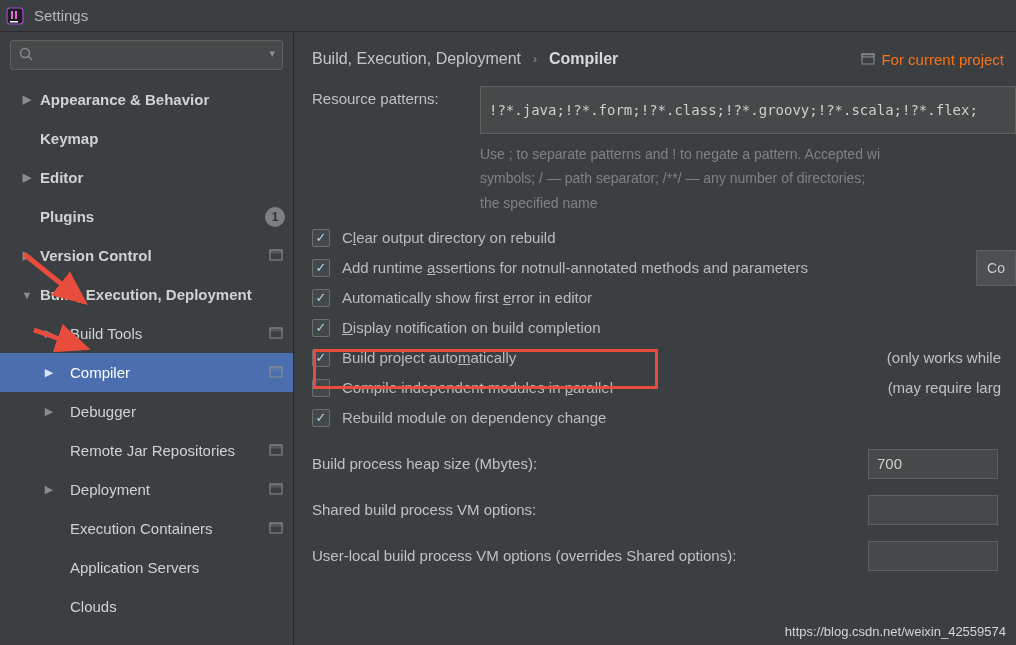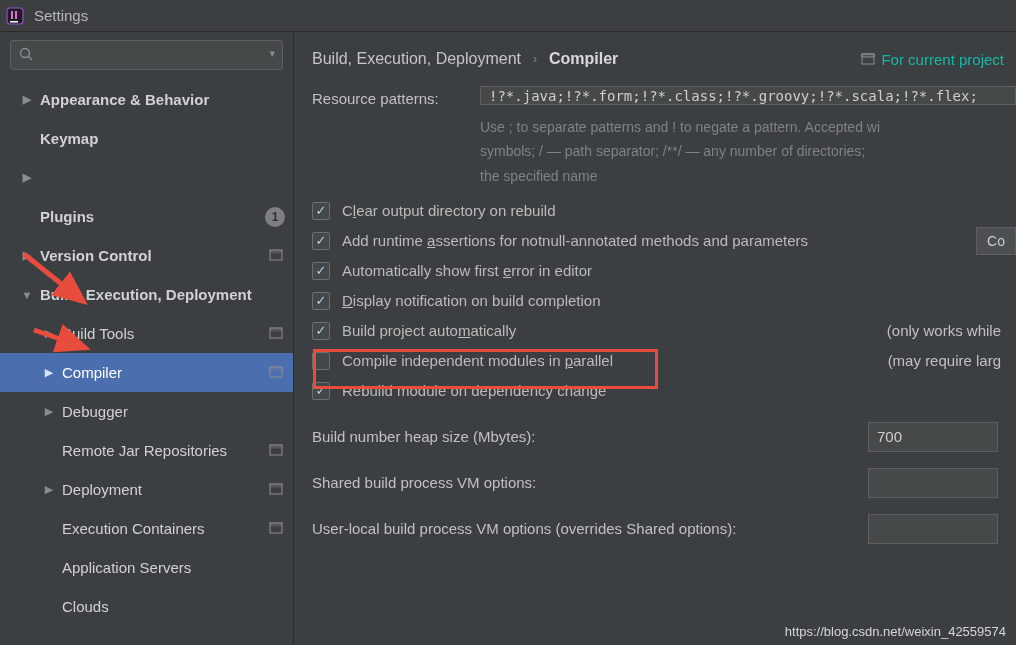--- a/index.html
+++ b/index.html
@@ -94,21 +94,21 @@
   font-weight: 600;
 }
 .tree-item .proj-icon {
   width: 16px; height: 16px;
   color: #8e8e8e;
   display: inline-flex;
   align-content: center;
   margin-left: 4px;
 }
 .ind0 { padding-left: 20px; font-weight: 700; }
-.ind1 { padding-left: 42px; }
+.ind1 { padding-left: 42px; gap: 8px; }
 .main {
   flex: 1;
   padding: 18px 0 0 18px;
   overflow: hidden;
   color: #bbbbbb;
 }
 .crumb-row {
   display: flex;
   align-items: center;
   gap: 10px;
@@ -116,40 +116,40 @@
   padding-right: 12px;
 }
 .crumb {
   color: #c4c6c7;
   font-size: 16px;
 }
 .crumb b { color: #d7d9da; font-weight: 700; }
 .sep { color: #8a8d8f; font-size: 12px; margin: 0 2px; }
 .for-proj {
   margin-left: auto;
-  color: #14b8a6;
+  color: #f97316;
   font-size: 15px;
   display: flex;
   align-items: center;
   gap: 6px;
 }
 .row {
   display: flex;
   align-items: flex-start;
   margin-bottom: 10px;
 }
 .row .label {
   width: 168px;
   color: #bfc1c2;
   font-size: 15px;
   padding-top: 4px;
 }
 .text-input {
   flex: 1;
-  height: 19px;
+  height: 48px;
   background: #45494a;
   border: 1px solid #5e6060;
   color: #cfcfcf;
   font-family: "Consolas", monospace;
   font-size: 14px;
   padding: 4px 8px;
   outline: none;
   white-space: nowrap;
   overflow: hidden;
 }
@@ -180,21 +180,21 @@
   background: #43494a;
   border-radius: 2px;
   display: inline-flex;
   align-items: center;
   justify-content: center;
   color: #b8d0f0;
   font-size: 13px;
 }
 .cbox.unchecked { color: transparent; }
 .cfg-btn {
-  height: 28px;
+  height: 36px;
   padding: 0 10px;
   background: #4c5052;
   border: 1px solid #5e6060;
   color: #c9cbcc;
   font-size: 14px;
   cursor: pointer;
   white-space: nowrap;
   overflow: hidden;
 }
 .highlight-box {
@@ -274,20 +274,21 @@
         <div class="tree-item ind0">
           <span class="arrow">▶</span>
           <span class="lbl">Appearance &amp; Behavior</span>
         </div>
         <div class="tree-item ind0">
           <span class="arrow"></span>
           <span class="lbl">Keymap</span>
         </div>
         <div class="tree-item ind0">
           <span class="arrow">▶</span>
+          <span class="lbl">Editor</span>
         </div>
         <div class="tree-item ind0">
           <span class="arrow"></span>
           <span class="lbl">Plugins</span>
           <span class="badge">1</span>
         </div>
         <div class="tree-item ind0">
           <span class="arrow">▶</span>
           <span class="lbl">Version Control</span>
           <span class="proj-icon">
@@ -416,21 +417,21 @@
           <span>Compile independent modules in <span class="u">p</span>arallel</span>
           <span class="note">(may require larg</span>
         </div>
         <div class="check-row">
           <span class="cbox">✓</span>
           <span>Rebuild module on dependency chan<span class="u">g</span>e</span>
         </div>
       </div>
 
     <div class="field-row">
-      <div class="flabel">Build number heap size (Mbytes):</div>
+      <div class="flabel">Build process heap size (Mbytes):</div>
       <input class="small-input" value="700" style="">
     </div>
     <div class="field-row">
       <div class="flabel">Shared build process VM options:</div>
       <input class="small-input" value="" style="">
     </div>
     <div class="field-row">
       <div class="flabel">User-local build process VM options (overrides Shared options):</div>
       <input class="small-input" value="" style="">
     </div>

